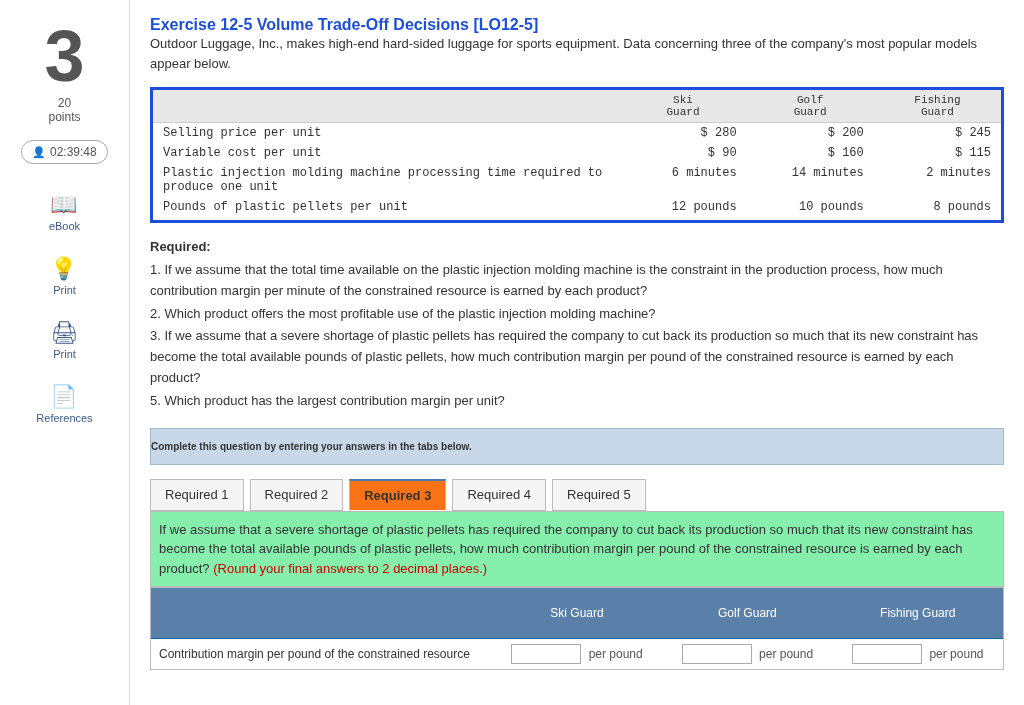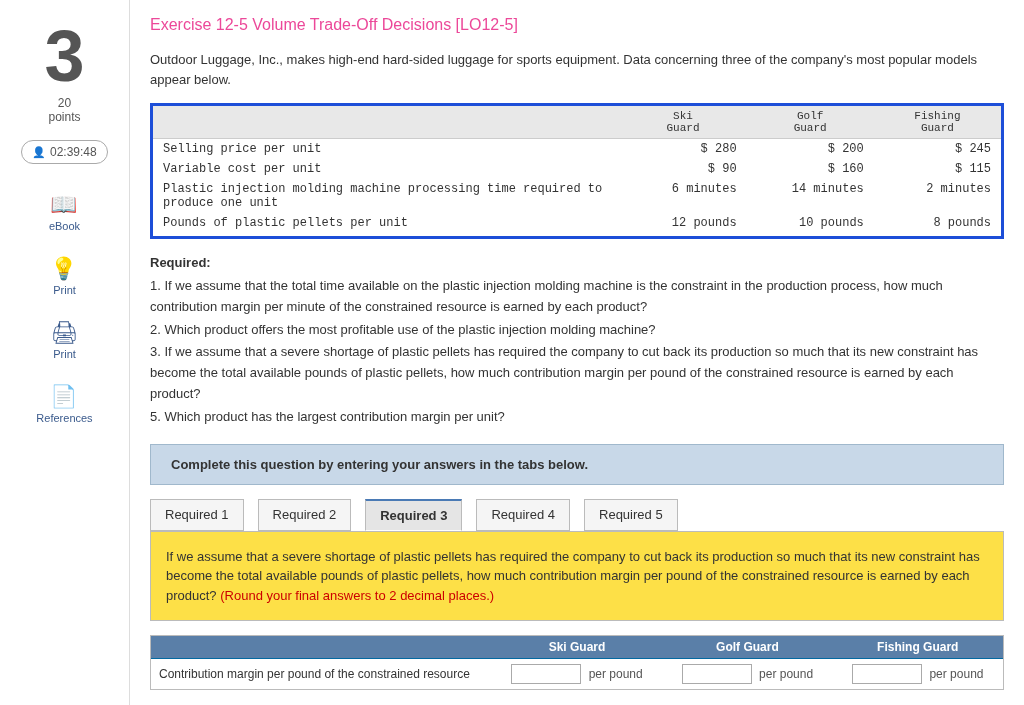--- a/index.html
+++ b/index.html
@@ -12,53 +12,53 @@
     .points-label { font-size: 12px; color: #555; text-align: center; margin-bottom: 16px; }
     .timer-box { border: 1px solid #aaa; border-radius: 14px; padding: 4px 10px; font-size: 12px; color: #555; display: flex; align-items: center; gap: 4px; margin-bottom: 20px; }
     .timer-icon { font-size: 11px; }
     .sidebar-nav { display: flex; flex-direction: column; align-items: center; gap: 8px; width: 100%; }
     .sidebar-item { display: flex; flex-direction: column; align-items: center; padding: 8px 0; cursor: pointer; width: 100%; }
     .sidebar-icon { font-size: 22px; color: #3a5a8c; margin-bottom: 2px; }
     .sidebar-label { font-size: 11px; color: #3a5a8c; }
 
     
     .main-content { flex: 1; padding: 16px 20px; overflow-y: auto; }
-    .exercise-title { font-size: 16px; font-weight: normal; color: #ec4899; margin-bottom: 16px; }
+    .exercise-title { font-size: 16px; font-weight: bold; color: #1d4ed8; margin-bottom: 0; }
     .description { font-size: 13px; color: #333; margin-bottom: 14px; line-height: 1.5; }
 
     
     .data-table-wrapper { border: 3px solid #1d4ed8; margin-bottom: 16px; }
     .data-table { width: 100%; border-collapse: collapse; font-size: 12px; font-family: 'Courier New', monospace; }
     .data-table th { background: #e8e8e8; text-align: center; padding: 4px 10px; font-weight: normal; font-size: 11px; border-bottom: 1px solid #ccc; }
     .data-table td { padding: 3px 10px; vertical-align: top; }
     .data-table tr:last-child td { padding-bottom: 6px; }
     .col-label { width: 55%; }
     .col-ski, .col-golf, .col-fishing { width: 15%; text-align: right; }
 
     
     .required-section { margin-bottom: 16px; }
     .required-title { font-weight: bold; font-size: 13px; margin-bottom: 6px; }
     .required-list { font-size: 13px; line-height: 1.6; padding-left: 0; list-style: none; }
     .required-list li { margin-bottom: 2px; }
 
     
-    .instruction-box { background: #c8d8e8; border: 1px solid #a0b8cc; padding: 12px 20px; margin-bottom: 14px; font-size: 13px; font-weight: normal; }
-
-    
-    .tabs-container { display: flex; gap: 12px; margin-bottom: 0; border-bottom: none; }
+    .instruction-box { background: #c8d8e8; border: 1px solid #a0b8cc; padding: 12px 0; margin-bottom: 14px; font-size: 10px; font-weight: normal; }
+
+    
+    .tabs-container { display: flex; gap: 4px; margin-bottom: 0; border-bottom: none; }
     .tab { padding: 7px 14px; border: 1px solid #bbb; background: #f5f5f5; cursor: pointer; font-size: 13px; color: #333; margin-right: 2px; }
-    .tab.active { background: #e5e5e5; border-bottom: 1px solid #fff; font-weight: bold; border-top: 2px solid #4a7ab5; }
-    .tab-content-box { border: 1px solid #bbb; padding: 15px; background: #fde047; margin-bottom: 14px; }
+    .tab.active { background: #f97316; border-bottom: 1px solid #fff; font-weight: bold; border-top: 2px solid #4a7ab5; }
+    .tab-content-box { border: 1px solid #bbb; padding: 8px; background: #86efac; }
     .tab-description { font-size: 13px; line-height: 1.5; color: #333; }
     .tab-description .highlight { color: #c00; }
 
     
     .answer-table-wrapper { border: 1px solid #bbb; margin-bottom: 16px; }
     .answer-table { width: 100%; border-collapse: collapse; font-size: 12px; }
-    .answer-table th { background: #5a7fa8; color: #fff; text-align: center; padding: 4px 8px; font-weight: bold; }
+    .answer-table th { background: #5a7fa8; color: #fff; text-align: center; padding: 18px 8px; font-weight: normal; }
     .answer-table td { padding: 5px 8px; border-top: 1px solid #0369a1; }
     .answer-input { border: 1px solid #aaa; width: 70px; padding: 2px 4px; font-size: 12px; }
     .per-unit-label { font-size: 12px; color: #555; margin-left: 4px; }
     .answer-col { text-align: center; }
   </style>
 </head>
 <body>
 
 <div class="page-wrapper">
 

